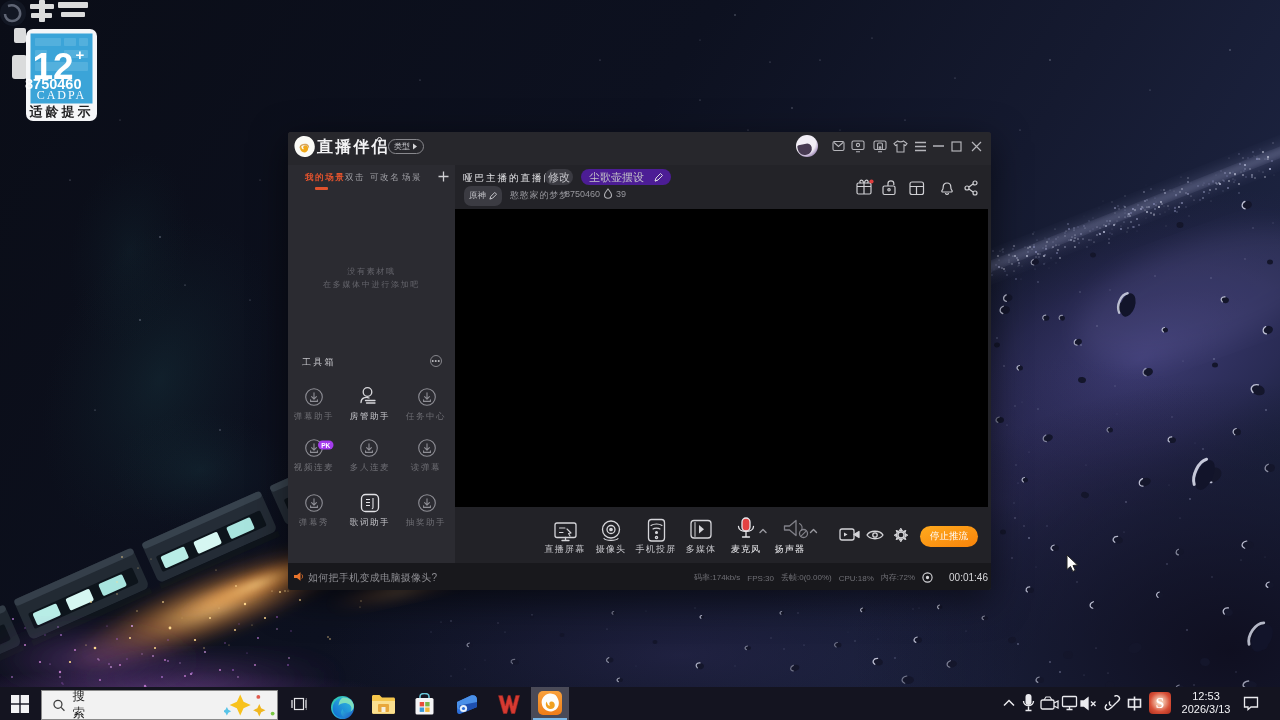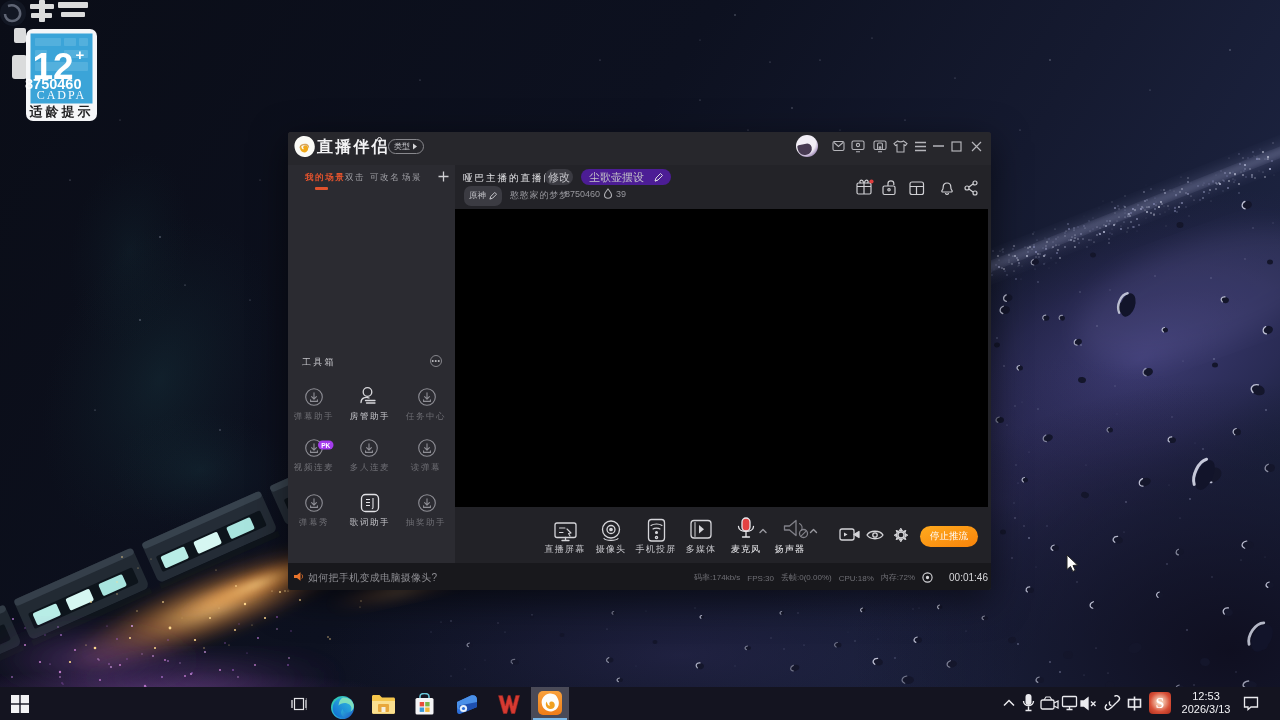--- a/index.html
+++ b/index.html
@@ -1047,20 +1047,21 @@
     </div>
     <div id="sidebar">
       <span class="tab" style="left:17px;color:#e0522d;font-weight:bold">我的场景</span>
       <span class="abs" style="left:27px;top:22px;width:13px;height:2.5px;background:#e0522d;border-radius:1px"></span>
       <span class="tab" style="left:57px">双击</span>
       <span class="tab" style="left:82px">可改名</span>
       <span class="tab" style="left:114px">场景</span>
       <svg class="abs" style="left:150px;top:6px" width="11" height="11" viewBox="0 0 11 11" stroke="#cfcfd3" stroke-width="1.3">
           <path d="M5.5 0.5 V10.5 M0.5 5.5 H10.5"></path>
         </svg>
+      <div class="abs" style="left:0;top:100px;width:167px;text-align:center;font-size:8px;color:#64646b;line-height:13px;letter-spacing:1.7px">没有素材哦<br>在多媒体中进行添加吧</div>
       <span class="abs" style="left:14px;top:191px;font-size:9px;color:#c6c6cb;letter-spacing:2.2px">工具箱</span>
       <span class="abs" style="left:142px;top:190px;width:12px;height:12px;border:1px solid #85858b;border-radius:50%;color:#b8b8bd;font-size:7px;line-height:10px;text-align:center;letter-spacing:0.5px">•••</span>
 
       <svg class="abs" style="left:0;top:206px" width="167px" height="190" viewBox="0 0 167 190">
         <defs>
           <g id="dl" fill="none" stroke="#8f8f96" stroke-width="1.1">
             <circle cx="0" cy="0" r="8.3"></circle>
             <path d="M0 -4.2 V2 M-2.4 -0.3 L0 2.2 L2.4 -0.3" stroke-linecap="round" stroke-linejoin="round"></path>
             <path d="M-3.4 2.8 V4.4 H3.4 V2.8" stroke-linecap="round"></path>
           </g>
@@ -1256,20 +1257,34 @@
     </div>
   </div>
 
   <div id="taskbar">
     <svg class="abs" style="left:11px;top:8px" width="18" height="18" viewBox="0 0 18 18" fill="#f2f2f4">
       <rect x="0" y="0" width="8.3" height="8.3"></rect>
         <rect x="9.7" y="0" width="8.3" height="8.3"></rect>
       <rect x="0" y="9.7" width="8.3" height="8.3"></rect>
         <rect x="9.7" y="9.7" width="8.3" height="8.3"></rect>
     </svg>
+    <div class="abs" style="left:41px;top:3px;width:237px;height:30px;background:#f2f2f2;border:1px solid #8a8a8a;display:flex;align-items:center">
+      <svg style="margin-left:11px" width="13" height="13" viewBox="0 0 13 13" fill="none" stroke="#3c3c3c" stroke-width="1.3">
+          <circle cx="5.2" cy="5.2" r="4.2"></circle>
+          <path d="M8.5 8.5 L12 12"></path>
+        </svg>
+      <span style="margin-left:7px;font-size:12.5px;color:#1f1f1f;letter-spacing:2.8px">搜索</span>
+      <svg style="margin-left:122px" width="56" height="26" viewBox="0 0 56 26">
+        <path d="M17 2 L20.5 9.5 L28 13 L20.5 16.5 L17 24 L13.5 16.5 L6 13 L13.5 9.5 Z" fill="#f8c21c"></path>
+        <path d="M37 12 L39 16.5 L43.5 18.5 L39 20.5 L37 25 L35 20.5 L30.5 18.5 L35 16.5 Z" fill="#f0b71f"></path>
+        <path d="M3 15 L4.5 18 L7.5 19.5 L4.5 21 L3 24 L1.5 21 L-1.5 19.5 L1.5 18 Z" fill="#58c4e8"></path>
+        <circle cx="36" cy="4.5" r="2" fill="#e05a4e"></circle>
+        <circle cx="51" cy="22" r="2" fill="#7ac943"></circle>
+      </svg>
+    </div>
     <svg class="abs" style="left:290px;top:8px" width="18" height="18" viewBox="0 0 18 18" fill="none" stroke="#e4e4e8" stroke-width="1.2">
       <rect x="4.5" y="3.5" width="9" height="11"></rect>
       <path d="M2 5 V13 M16 5 V13" stroke-width="1.3"></path>
       <path d="M15.8 4 L16.8 4 M15.8 14 L16.8 14" stroke-width="1"></path>
     </svg>
     <svg class="abs" style="left:330px;top:691px;top:8px" width="25" height="25" viewBox="0 0 25 25">
       <defs>
         <linearGradient id="edge1" x1="0" y1="0" x2="1" y2="1">
             <stop offset="0" stop-color="#35d2a2"></stop>
             <stop offset="0.5" stop-color="#2bb3d8"></stop>

